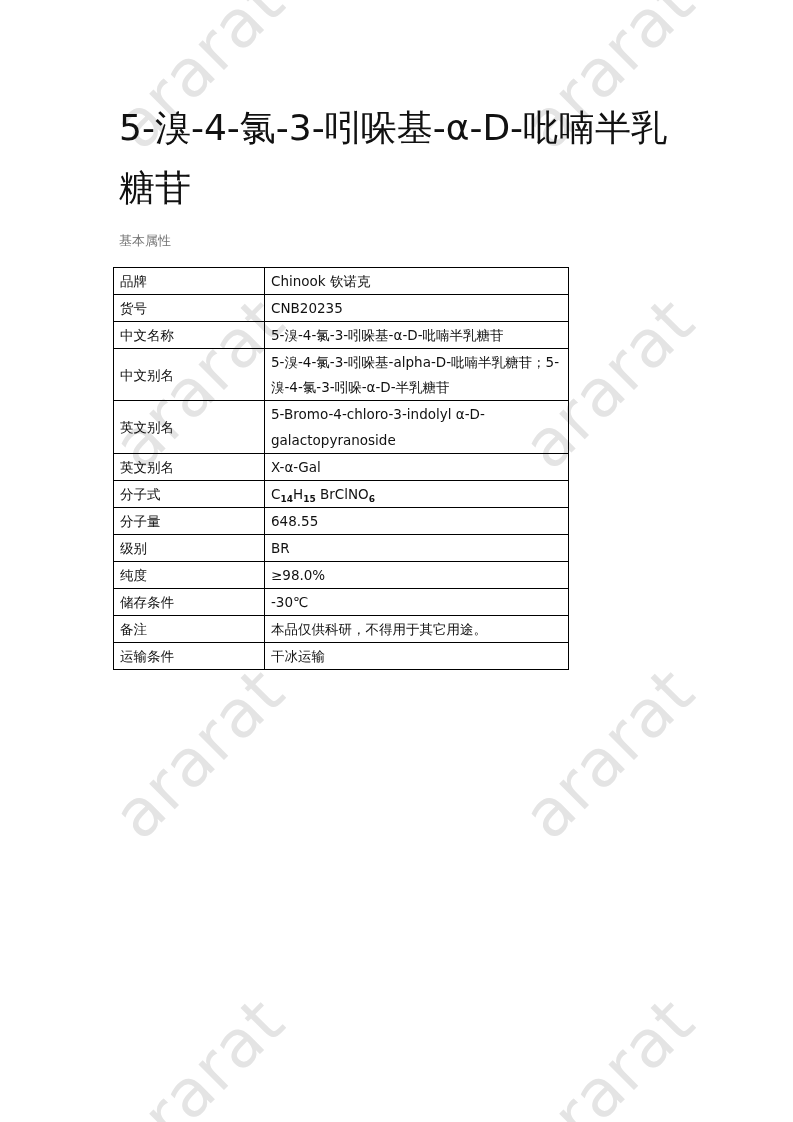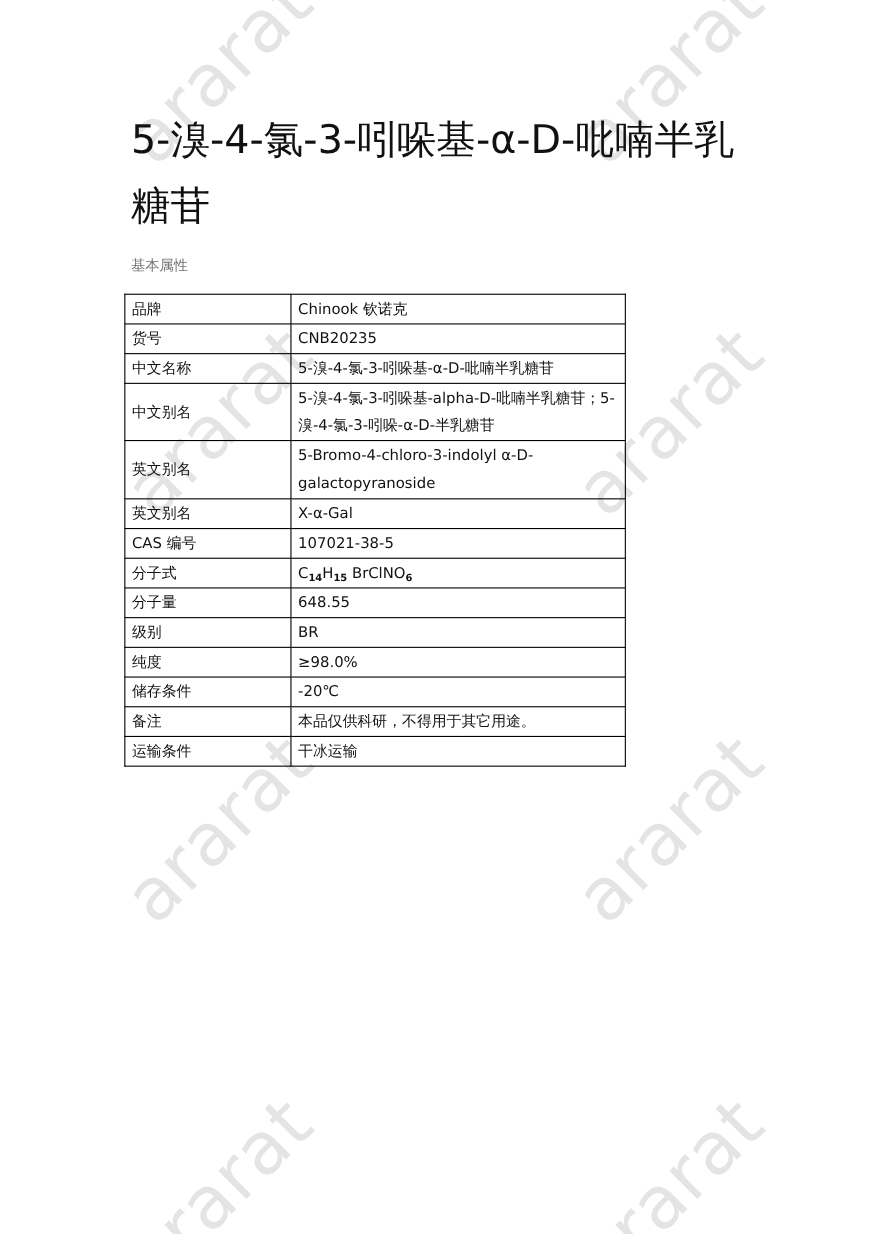--- a/index.html
+++ b/index.html
@@ -117,42 +117,38 @@
     </tr>
     <tr>
       <td class="key">英文别名</td>
       <td class="val">5-Bromo-4-chloro-3-indolyl α-D-galactopyranoside</td>
     </tr>
     <tr>
       <td class="key">英文别名</td>
       <td class="val">X-α-Gal</td>
     </tr>
     <tr>
-      <td class="key">CAS 编号</td>
-      <td class="val">107021-38-5</td>
-    </tr>
-    <tr>
       <td class="key">分子式</td>
       <td class="val"><span>C</span><sub>14</sub><span>H</span><sub>15</sub>&nbsp;<span>BrClNO</span><sub>6</sub></td>
     </tr>
     <tr>
       <td class="key">分子量</td>
       <td class="val">648.55</td>
     </tr>
     <tr>
       <td class="key">级别</td>
       <td class="val">BR</td>
     </tr>
     <tr>
       <td class="key">纯度</td>
       <td class="val">≥98.0%</td>
     </tr>
     <tr>
       <td class="key">储存条件</td>
-      <td class="val">-20℃</td>
+      <td class="val">-30℃</td>
     </tr>
     <tr>
       <td class="key">备注</td>
       <td class="val">本品仅供科研，不得用于其它用途。</td>
     </tr>
     <tr>
       <td class="key">运输条件</td>
       <td class="val">干冰运输</td>
     </tr>
   </tbody>

